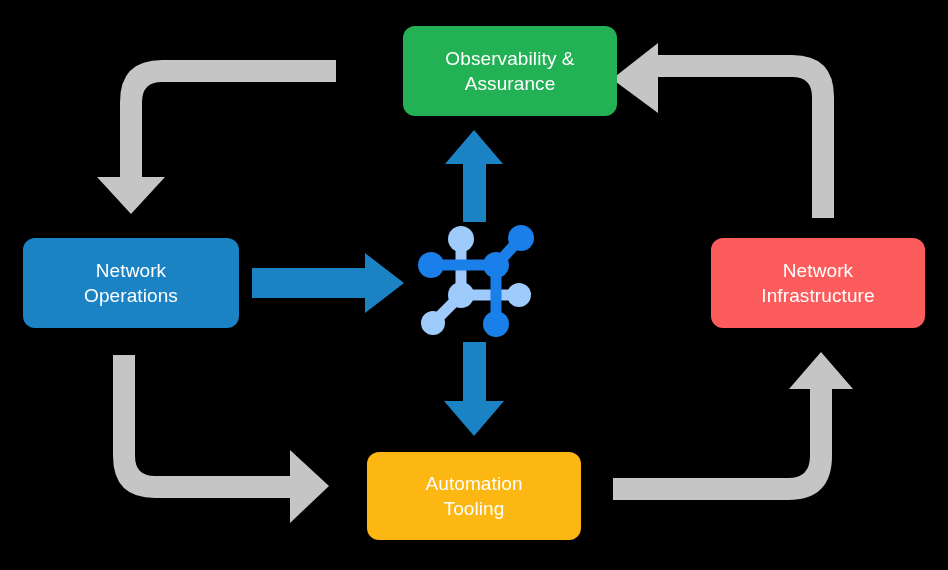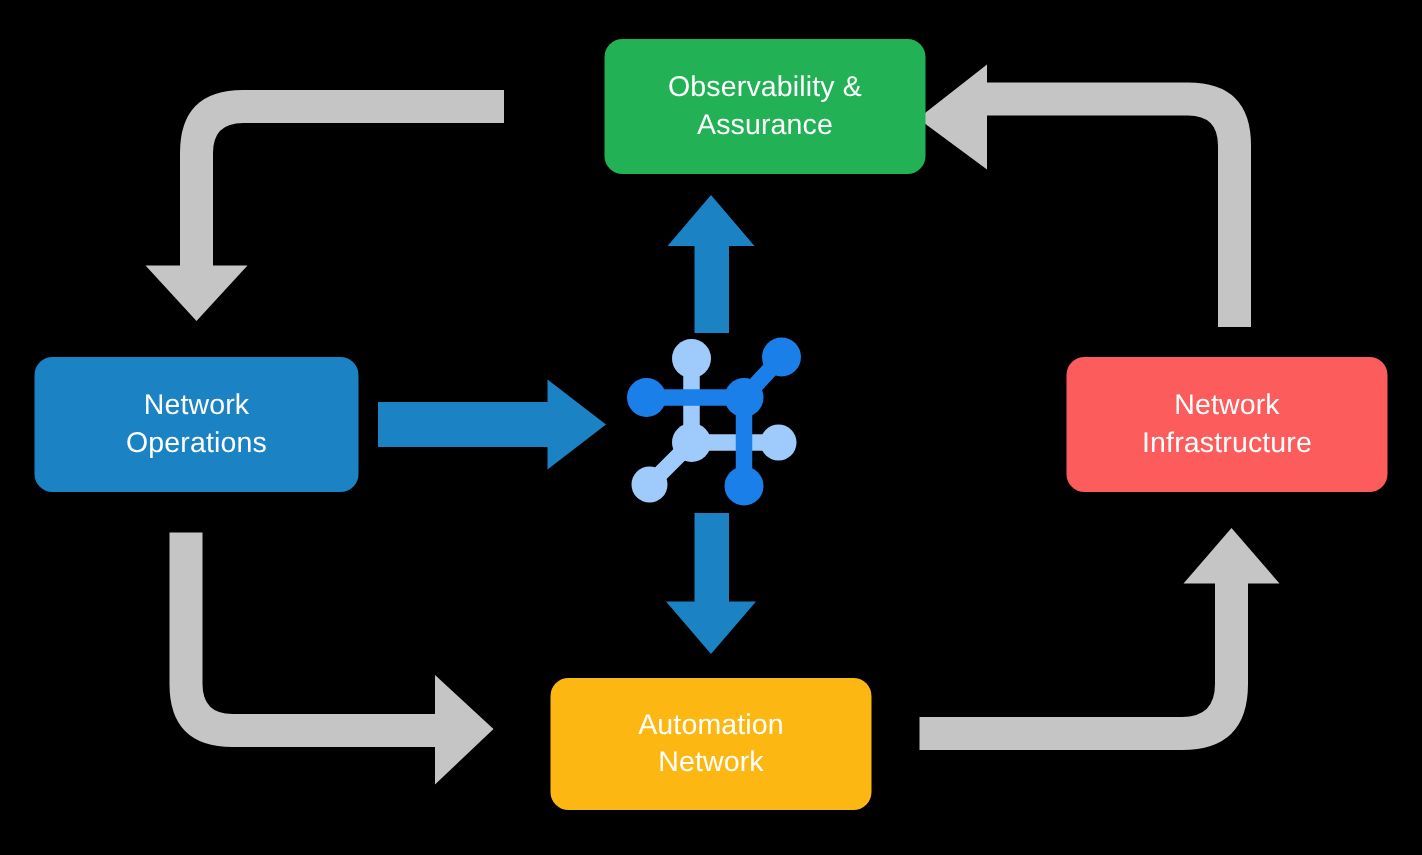--- a/index.html
+++ b/index.html
@@ -192,16 +192,16 @@
 Operations</span>
   </div>
 
   <div class="node-box" id="box-network-infrastructure">
     <span class="node-label">Network
 Infrastructure</span>
   </div>
 
   <div class="node-box" id="box-automation-tooling">
     <span class="node-label">Automation
-Network</span>
+Tooling</span>
   </div>
 
 </div>
 
 </body></html>

